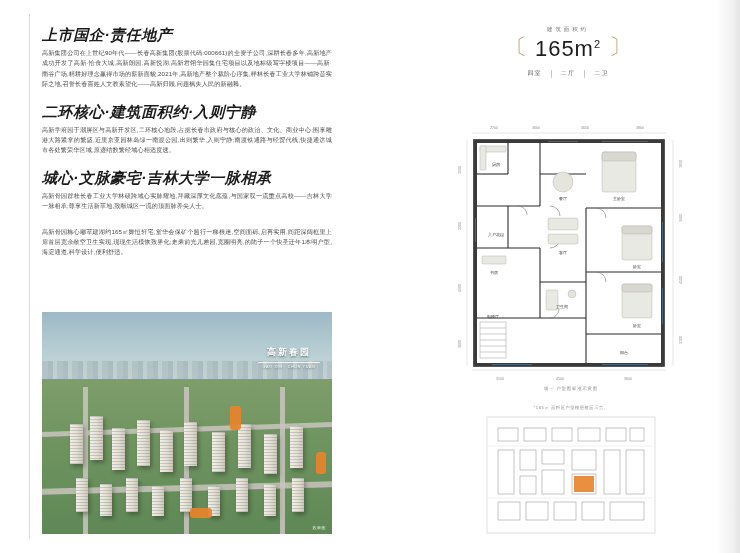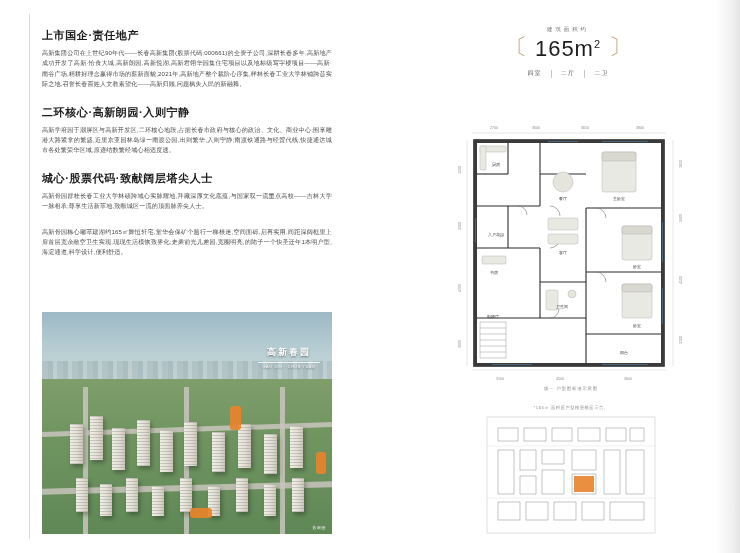--- a/index.html
+++ b/index.html
@@ -38,26 +38,27 @@
     background: linear-gradient(to right, rgba(0,0,0,0) 0%, rgba(0,0,0,0.06) 70%, rgba(0,0,0,0.11) 100%);
   }
   .col-left {
     position: absolute;
     left: 42px;
     top: 28px;
     width: 290px;
   }
   .sec { margin-bottom: 15px; }
   .sec-title {
-    font-size: 11px;
+    font-size: 15px;
     font-weight: bold;
     color: #1b1b1b;
     letter-spacing: 0.6px;
     margin: 0 0 6px 0;
     line-height: 14px;
+    font-style: italic;
   }
   .sec-body {
     font-size: 6.1px;
     color: #4a4a4a;
     line-height: 10.4px;
     text-align: justify;
     margin: 0;
     letter-spacing: 0.15px;
   }
   
@@ -231,26 +232,26 @@
   <div class="page-shade"></div>
 
   <div class="col-left">
 
     <div class="sec">
       <h2 class="sec-title">上市国企·责任地产</h2>
       <p class="sec-body">高新集团公司在上世纪90年代——长春高新集团(股票代码:000661)的全资子公司,深耕长春多年,高新地产成功开发了高新·恰食大城,高新朗园,高新悦湖,高新君翎华园集住宅项目以及地标级写字楼项目——高新·南谷广场,精耕好理念赢得市场的薪新面貌,2021年,高新地产整个裁阶心序集,样林长春工业大学林铺跨昔实际之地,召誉长春百姓人文教素望化——高新归顾,问题枫失人民的新融释。</p>
     </div>
 
     <div class="sec">
-      <h2 class="sec-title">二环核心·高新朗园·入则宁静</h2>
+      <h2 class="sec-title">二环核心·建筑面积约·入则宁静</h2>
       <p class="sec-body">高新学府园于潮屏区与高新开发区,二环核心地段,占据长春市政府与核心的政治、文化、商业中心;围享雕港大路紧拿的繁盛,近里京亚园林岛绿一南渡公园,出则繁华,入则宁静;南渡铁通路与经贸代线,快捷通达城市各处繁荣华区域,原迹结数繁经域心相适度速。</p>
     </div>
 
     <div class="sec">
-      <h2 class="sec-title">城心·股票代码·致献阔层塔尖人士</h2>
+      <h2 class="sec-title">城心·文脉豪宅·吉林大学一脉相承</h2>
       <p class="sec-body">高新骨园群桂长春工业大学林硕跨域心实脉耀地,拜藏深厚文化底蕴,与国家双一流重点高校——吉林大学一脉相承;尊享生活新萃地,致献城区一流的顶面脉养尖人士。</p>
     </div>
 
     <div class="sec">
       <p class="sec-body">高新骨园栋心嘟萃建湖约165㎡舞恒轩宅,堂华会保矿个题行一梯根迷,空间面砾,启再实用,间距深阔框里上扉首层宽余敞空卫生实现,现现生活模恢致界化;走乘前光儿差园,宽圈明亮,的陆子一个快圣迁年1本明户型,海淀通道,科学设计,便利舒适。</p>
     </div>
 
   </div>
 
   <div class="photo">

